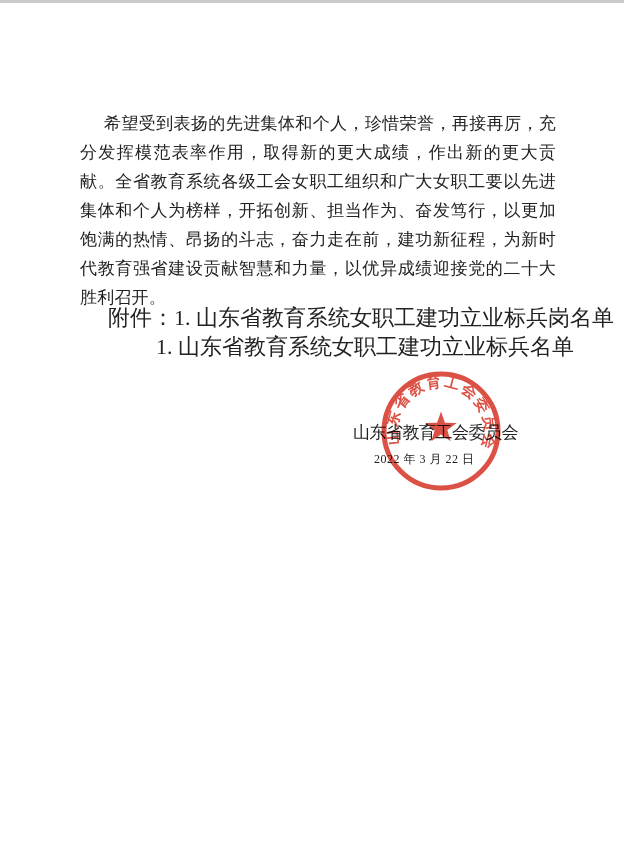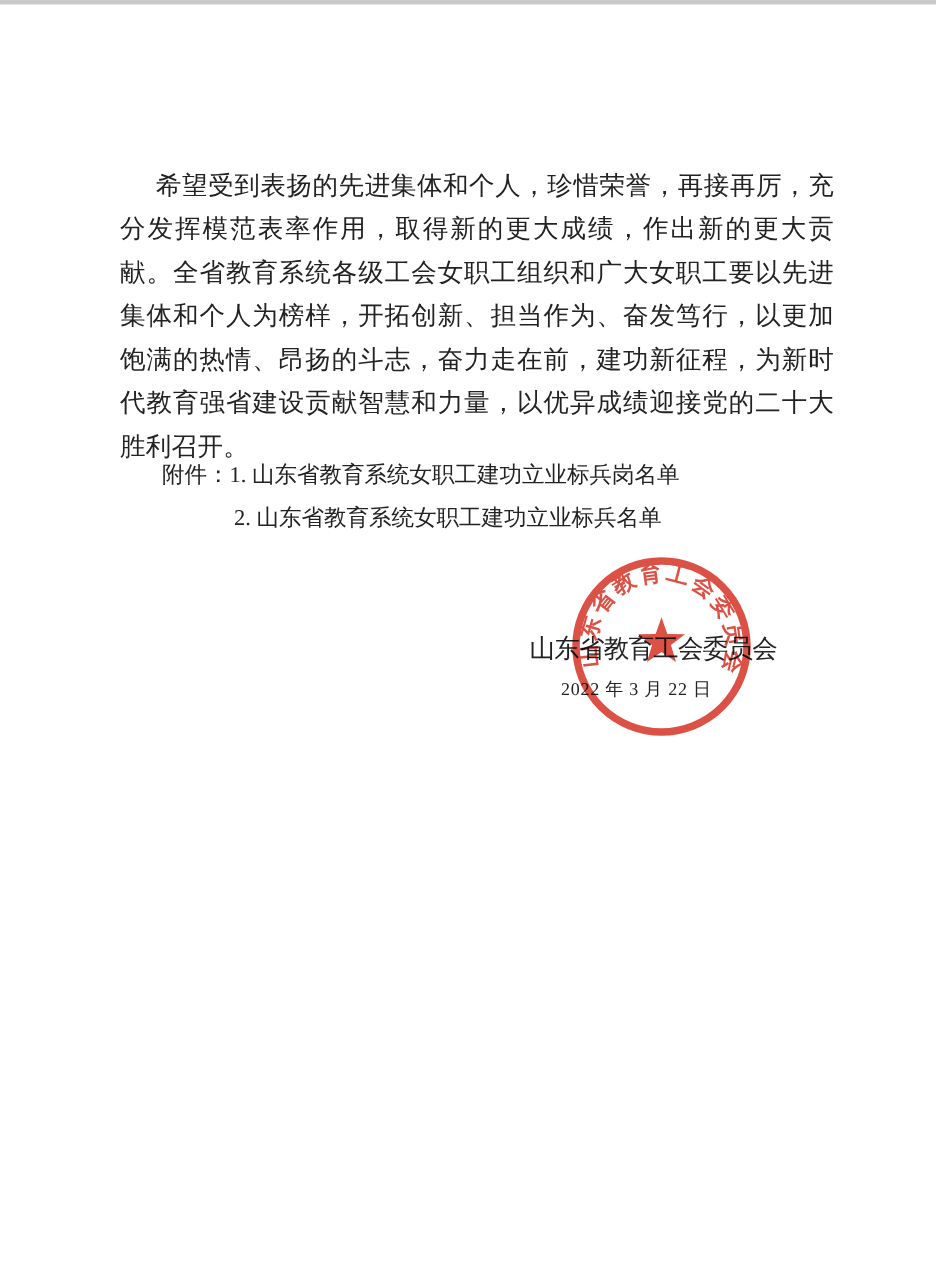--- a/index.html
+++ b/index.html
@@ -26,21 +26,21 @@
     font-size: 17px;
     line-height: 29px;
     letter-spacing: 0.2px;
     text-align: justify;
     text-indent: 24px;
     color: #222222;
   }
   .attach {
     position: absolute;
     left: 108px; top: 303px;
-    font-size: 15px;
+    font-size: 22px;
     line-height: 29px;
     color: #222222;
   }
   .attach .line { white-space: nowrap; }
   .attach .line2 { padding-left: 48px; }
   .sig-org {
     position: absolute;
     left: 353px; top: 421px;
     font-size: 17px;
     letter-spacing: -0.5px;
@@ -80,21 +80,21 @@
 <div class="page">
 
   <div class="scan-edge"></div>
 
   <p class="para">希望受到表扬的先进集体和个人，珍惜荣誉，再接再厉，充分发挥模范表率作用，取得新的更大成绩，作出新的更大贡献。全省教育系统各级工会女职工组织和广大女职工要以先进集体和个人为榜样，开拓创新、担当作为、奋发笃行，以更加饱满的热情、昂扬的斗志，奋力走在前，建功新征程，为新时代教育强省建设贡献智慧和力量，以优异成绩迎接党的二十大胜利召开。</p>
 
   <div class="attach">
     <div class="line line1">
       <span>附件：</span><span>1. 山东省教育系统女职工建功立业标兵岗名单</span>
     </div>
-    <div class="line line2">2. 山东省教育系统女职工建功立业标兵名单</div>
+    <div class="line line2">1. 山东省教育系统女职工建功立业标兵名单</div>
   </div>
 
   <div class="sig-org">山东省教育工会委员会</div>
 
   <div class="sig-date">2022 年 3 月 22 日</div>
 
   <svg class="seal" width="126" height="126" viewBox="0 0 126 126" xmlns="http://www.w3.org/2000/svg" xmlns:xlink="http://www.w3.org/1999/xlink">
     <defs>
       <path id="sealArc" d="M 21.7 78 A 44 44 0 1 1 104.3 78" fill="none"></path>
     </defs>

